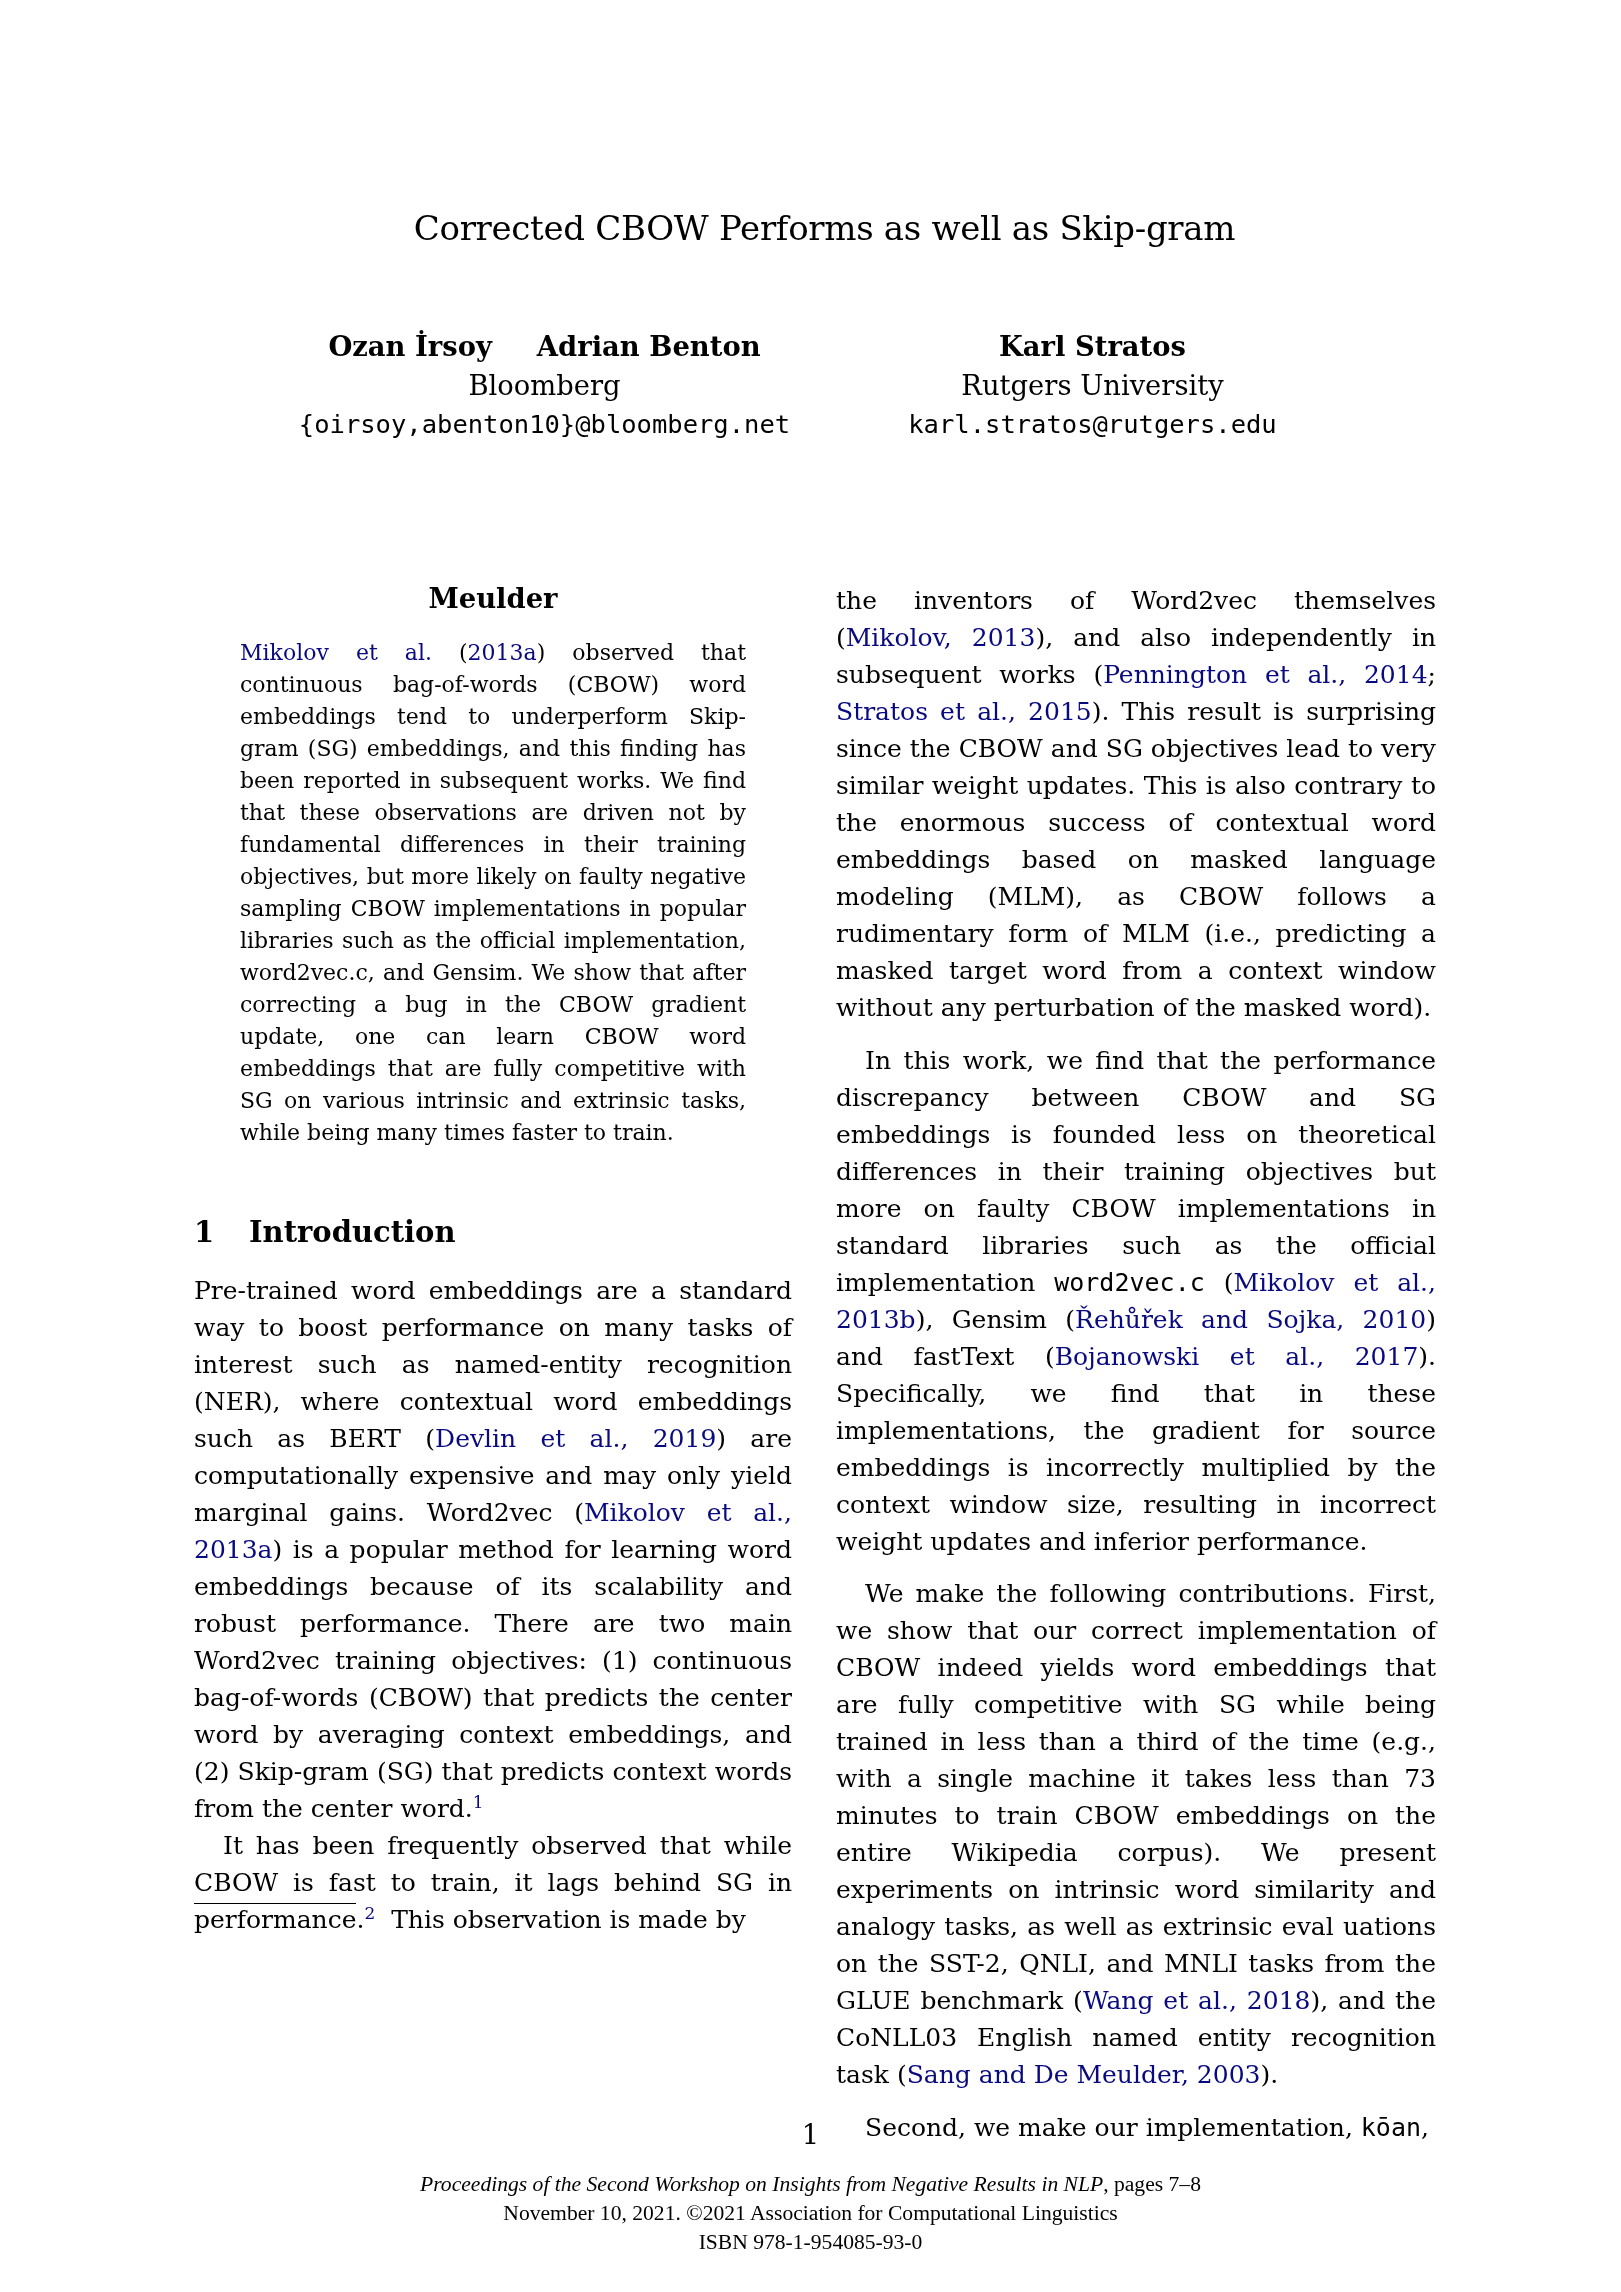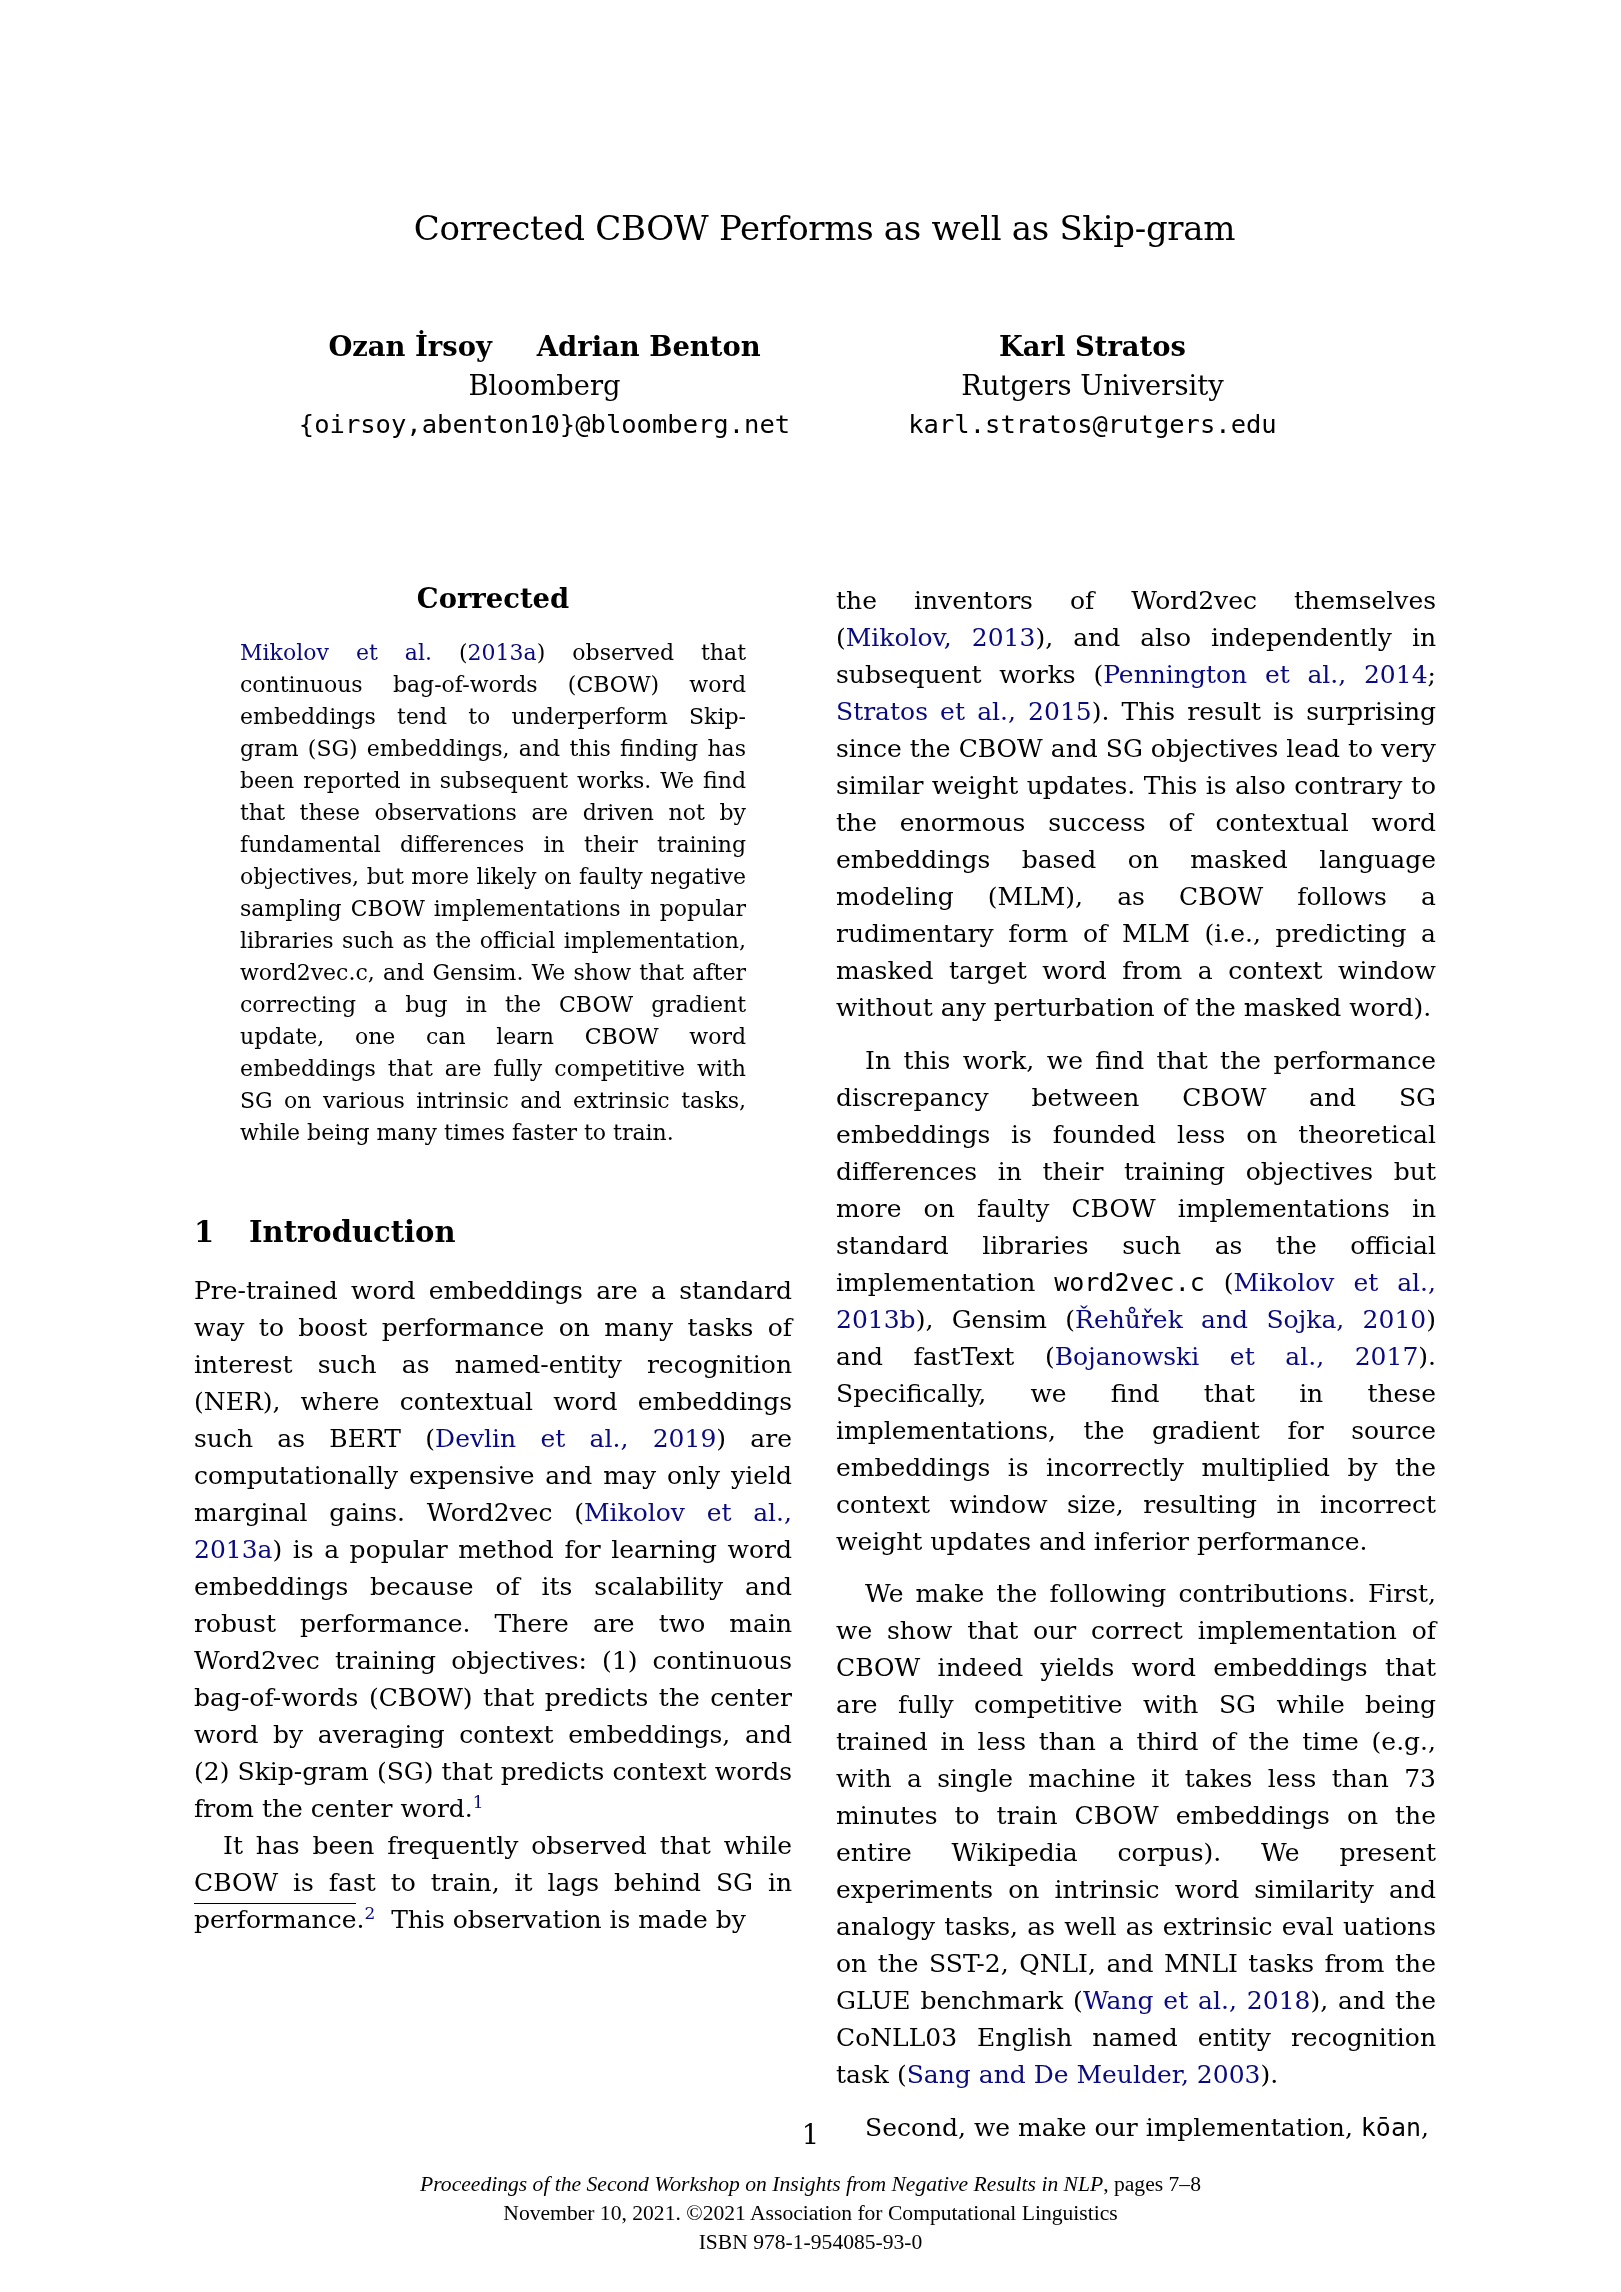--- a/index.html
+++ b/index.html
@@ -55,21 +55,21 @@
   <div>Bloomberg</div>
   <div class="author-email">{oirsoy,abenton10}@bloomberg.net</div>
 </div>
 
 <div id="authors-right" class="abs author-block">
   <div class="author-name">Karl Stratos</div>
   <div>Rutgers University</div>
   <div class="author-email">karl.stratos@rutgers.edu</div>
 </div>
 
-<div id="abstract-heading" class="abs">Corrected</div>
+<div id="abstract-heading" class="abs">Meulder</div>
 
 <div id="abstract-body" class="col">
   <p><a class="link">Mikolov et al.</a> (<a class="link">2013a</a>)<span> observed that continuous bag-of-words (CBOW) word embeddings tend to underperform Skip-gram (SG) embeddings, and this finding has been reported in subsequent works. We find that these observations are driven not by fundamental differences in their training objectives, but more likely on faulty negative sampling CBOW implementations in popular libraries such as the official implementation, word2vec.c, and Gensim. We show that after correcting a bug in the CBOW gradient update, one can learn CBOW word embeddings that are fully competitive with SG on various intrinsic and extrinsic tasks, while being many times faster to train.</span></p>
 </div>
 
 <div id="intro-heading" class="abs">
   <span class="num">1</span><span>Introduction</span>
 </div>
 
 <div id="left-body" class="col">

